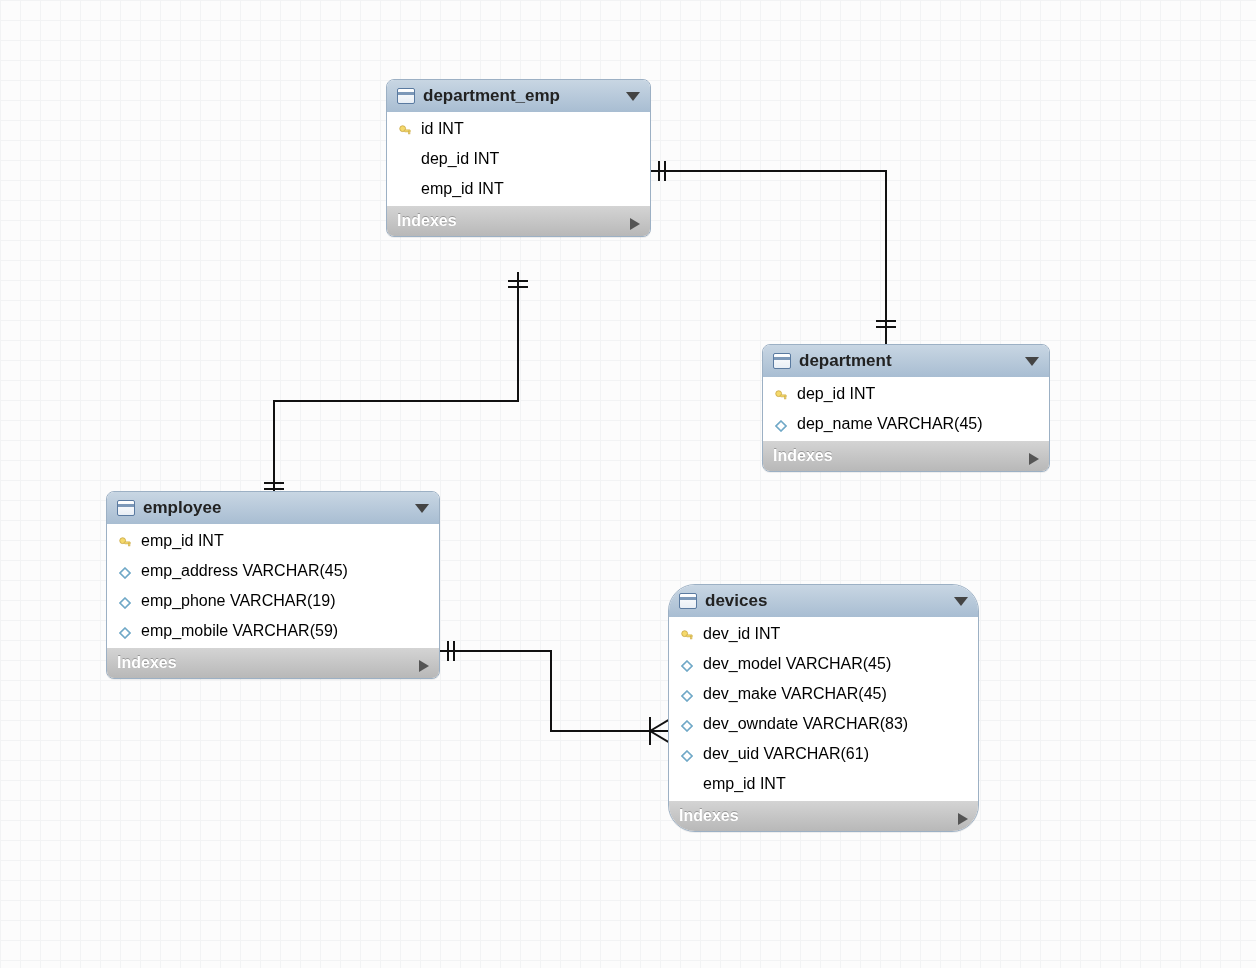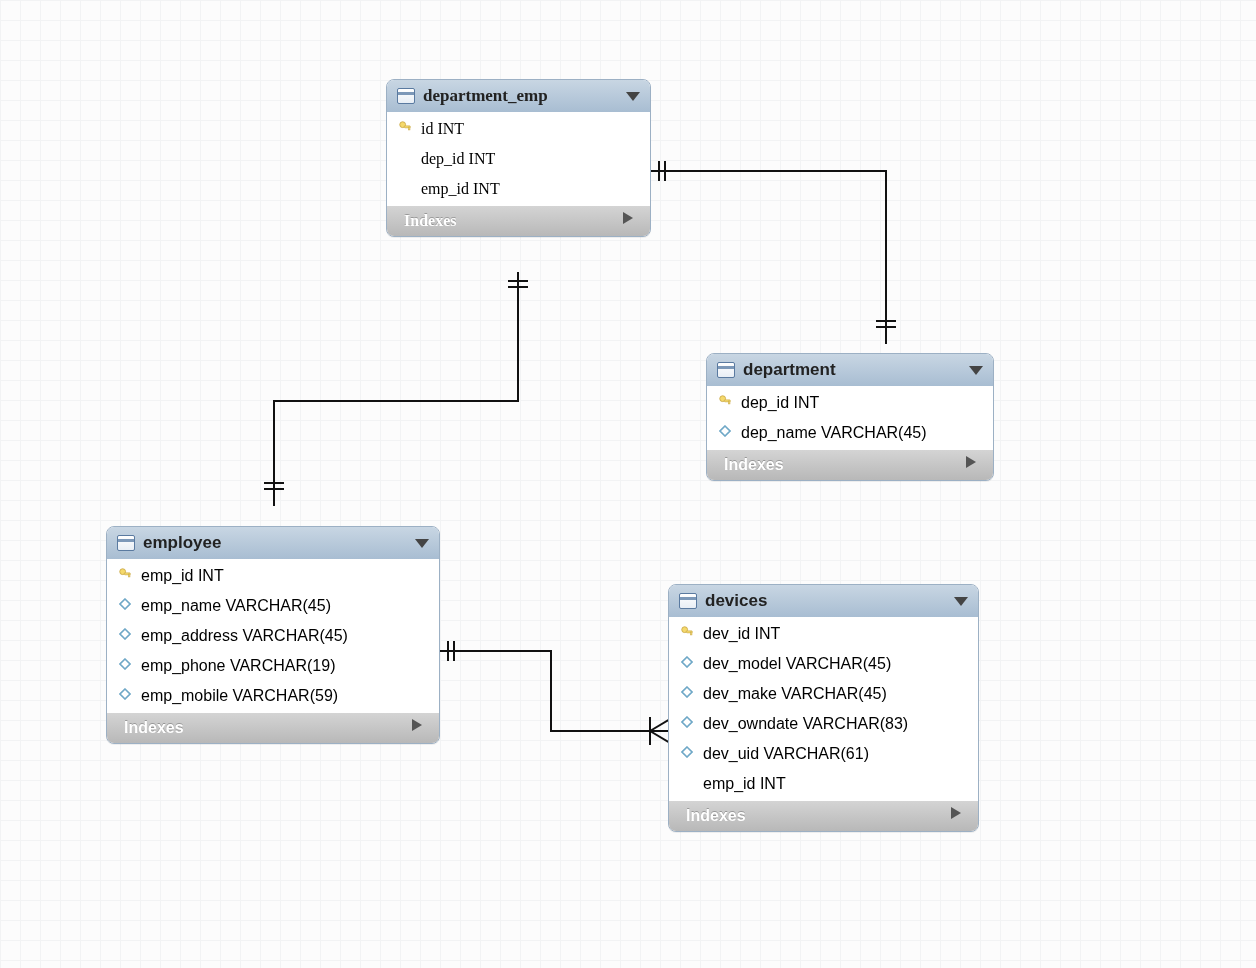--- a/index.html
+++ b/index.html
@@ -4,23 +4,23 @@
 <style>
 html,body{margin:0;padding:0;width:1256px;height:968px;font-family:Helvetica,Arial,sans-serif;font-size:15px;color:#000;overflow:hidden}
 .canvas{position:relative;width:1256px;height:968px;background:#fcfcfc}
 .grid{position:absolute;inset:0;background-image:linear-gradient(#f2f3f4 1px,transparent 1px),linear-gradient(90deg,#f2f3f4 1px,transparent 1px),linear-gradient(#e9eaec 1px,transparent 1px),linear-gradient(90deg,#e9eaec 1px,transparent 1px);background-size:20px 20px,20px 20px,100px 100px,100px 100px}
 .entity{position:absolute;border:1.5px solid #9cb0c4;border-radius:8px;background:#fff;box-shadow:0 1px 0 rgba(0,0,0,.06);overflow:hidden}
 .entity .hdr{display:flex;align-items:center;background:linear-gradient(#c8d6e3,#a8bdd2);padding:6px 10px;font-weight:bold;font-size:17px;color:#222}
 .entity .hdr .tableicon{display:inline-block;width:16px;height:14px;margin-right:8px;border:1px solid #5a7aa0;border-radius:2px;background:linear-gradient(#fff,#e8eef5);position:relative}
 .entity .hdr .tableicon::before{content:"";position:absolute;left:0;right:0;top:3px;height:3px;background:#7c98b8}
 .entity .hdr .caret{margin-left:auto;width:0;height:0;border-left:7px solid transparent;border-right:7px solid transparent;border-top:9px solid #444}
 .entity .cols{padding:2px 0;background:#fff}
-.entity .row{display:flex;align-items:flex-start;padding:5px 10px;font-size:16px;line-height:20px}
+.entity .row{display:flex;align-items:flex-end;padding:5px 10px;font-size:16px;line-height:20px}
 .entity .row .ico{width:16px;height:16px;margin-right:8px;flex:0 0 16px;display:flex;align-items:center;justify-content:center}
-.entity .foot{display:flex;align-items:flex-start;background:linear-gradient(#d4d4d4,#b8b8b8);padding:6px 17px;color:#fff;font-weight:bold;font-size:16px;text-shadow:0 -1px 0 rgba(0,0,0,.25)}
+.entity .foot{display:flex;align-items:flex-end;background:linear-gradient(#d4d4d4,#b8b8b8);padding:6px 10px;color:#fff;font-weight:bold;font-size:16px;text-shadow:0 -1px 0 rgba(0,0,0,.25)}
 .entity .foot .caret{margin-left:auto;width:0;height:0;border-left:8px solid transparent;border-top:6px solid transparent;border-bottom:6px solid transparent;border-left:10px solid #555}
 .conn-line{position:absolute;background:#111}
 .crow{position:absolute}
 .crow svg{display:block}
 svg.key{width:14px;height:14px}
 svg.diamond{width:12px;height:12px}
 </style>
 </head>
 <body>
 
@@ -70,21 +70,21 @@
     </div>
   <div class="crow" style="left:646px;top:717px">
       <svg width="24" height="28">
         <line x1="4" y1="0" x2="4" y2="28" stroke="#111" stroke-width="2"></line>
         <line x1="4" y1="14" x2="24" y2="2" stroke="#111" stroke-width="2"></line>
         <line x1="4" y1="14" x2="24" y2="14" stroke="#111" stroke-width="2"></line>
         <line x1="4" y1="14" x2="24" y2="26" stroke="#111" stroke-width="2"></line>
       </svg>
     </div>
 
-  <div id="ent-department_emp" class="entity" style="left: 386px; top: 79px; width: 263px; font-family: Liberation Serif, serif;">
+  <div id="ent-department_emp" class="entity" style="left: 386px; top: 79px; width: 263px;">
       <div class="hdr">
         <span class="tableicon"></span>
         <span>department_emp</span>
         <span class="caret"></span>
       </div>
       <div class="cols">
         <div class="row">
           <span class="ico">
             <svg class="key" viewBox="0 0 24 24">
               <circle cx="8" cy="8" r="5" fill="#f5d96b" stroke="#caa94a" stroke-width="1.5"></circle>
@@ -105,21 +105,21 @@
             <span></span>
           </span>
           <span>emp_id INT</span>
         </div>
       </div>
       <div class="foot">
         <span>Indexes</span>
         <span class="caret"></span>
       </div>
     </div>
-  <div id="ent-department" class="entity" style="left: 706px; top: 344px; width: 286px; margin-top: 9px;">
+  <div id="ent-department" class="entity" style="left: 762px; top: 344px; width: 286px;">
       <div class="hdr">
         <span class="tableicon"></span>
         <span>department</span>
         <span class="caret"></span>
       </div>
       <div class="cols">
         <div class="row">
           <span class="ico">
             <svg class="key" viewBox="0 0 24 24">
               <circle cx="8" cy="8" r="5" fill="#f5d96b" stroke="#caa94a" stroke-width="1.5"></circle>
@@ -136,21 +136,21 @@
             </svg>
           </span>
           <span>dep_name VARCHAR(45)</span>
         </div>
       </div>
       <div class="foot">
         <span>Indexes</span>
         <span class="caret"></span>
       </div>
     </div>
-  <div id="ent-employee" class="entity" style="left: 106px; top: 526px; width: 332px;">
+  <div id="ent-employee" class="entity" style="left: 106px; top: 491px; width: 332px;">
       <div class="hdr">
         <span class="tableicon"></span>
         <span>employee</span>
         <span class="caret"></span>
       </div>
       <div class="cols">
         <div class="row">
           <span class="ico">
             <svg class="key" viewBox="0 0 24 24">
               <circle cx="8" cy="8" r="5" fill="#f5d96b" stroke="#caa94a" stroke-width="1.5"></circle>
@@ -159,28 +159,20 @@
             </svg>
           </span>
           <span>emp_id INT</span>
         </div>
         <div class="row">
           <span class="ico">
             <svg class="diamond" viewBox="0 0 12 12">
               <polygon points="6,1 11,6 6,11 1,6" fill="#ffffff" stroke="#6fa8c7" stroke-width="1.6"></polygon>
             </svg>
           </span>
-          <span>emp_name VARCHAR(45)</span>
-        </div>
-        <div class="row">
-          <span class="ico">
-            <svg class="diamond" viewBox="0 0 12 12">
-              <polygon points="6,1 11,6 6,11 1,6" fill="#ffffff" stroke="#6fa8c7" stroke-width="1.6"></polygon>
-            </svg>
-          </span>
           <span>emp_address VARCHAR(45)</span>
         </div>
         <div class="row">
           <span class="ico">
             <svg class="diamond" viewBox="0 0 12 12">
               <polygon points="6,1 11,6 6,11 1,6" fill="#ffffff" stroke="#6fa8c7" stroke-width="1.6"></polygon>
             </svg>
           </span>
           <span>emp_phone VARCHAR(19)</span>
         </div>
@@ -191,21 +183,21 @@
             </svg>
           </span>
           <span>emp_mobile VARCHAR(59)</span>
         </div>
       </div>
       <div class="foot">
         <span>Indexes</span>
         <span class="caret"></span>
       </div>
     </div>
-  <div id="ent-devices" class="entity" style="left: 668px; top: 584px; width: 309px;">
+  <div id="ent-devices" class="entity" style="left: 668px; top: 584px; width: 309px; border-radius: 27px;">
       <div class="hdr">
         <span class="tableicon"></span>
         <span>devices</span>
         <span class="caret"></span>
       </div>
       <div class="cols">
         <div class="row">
           <span class="ico">
             <svg class="key" viewBox="0 0 24 24">
               <circle cx="8" cy="8" r="5" fill="#f5d96b" stroke="#caa94a" stroke-width="1.5"></circle>

